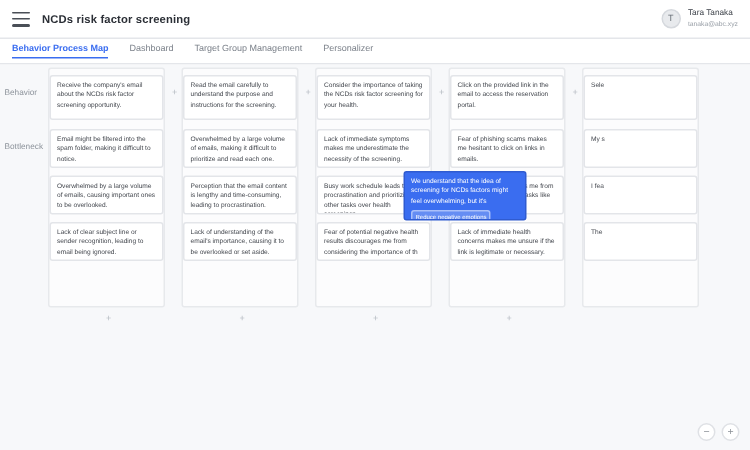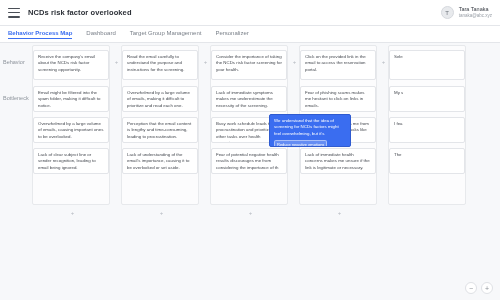--- a/index.html
+++ b/index.html
@@ -165,21 +165,21 @@
 <body>
 
 <div id="app">
 
   <div class="topbar">
     <div class="hamburger">
       <span></span>
         <span></span>
         <span></span>
     </div>
-    <div class="doc-title">NCDs risk factor overlooked</div>
+    <div class="doc-title">NCDs risk factor screening</div>
     <div class="topbar-right">
       <div class="user-avatar">
         <span>T</span>
       </div>
       <div class="user-meta">
         <div class="user-name">Tara Tanaka</div>
         <div class="user-mail">tanaka@abc.xyz</div>
       </div>
     </div>
   </div>

